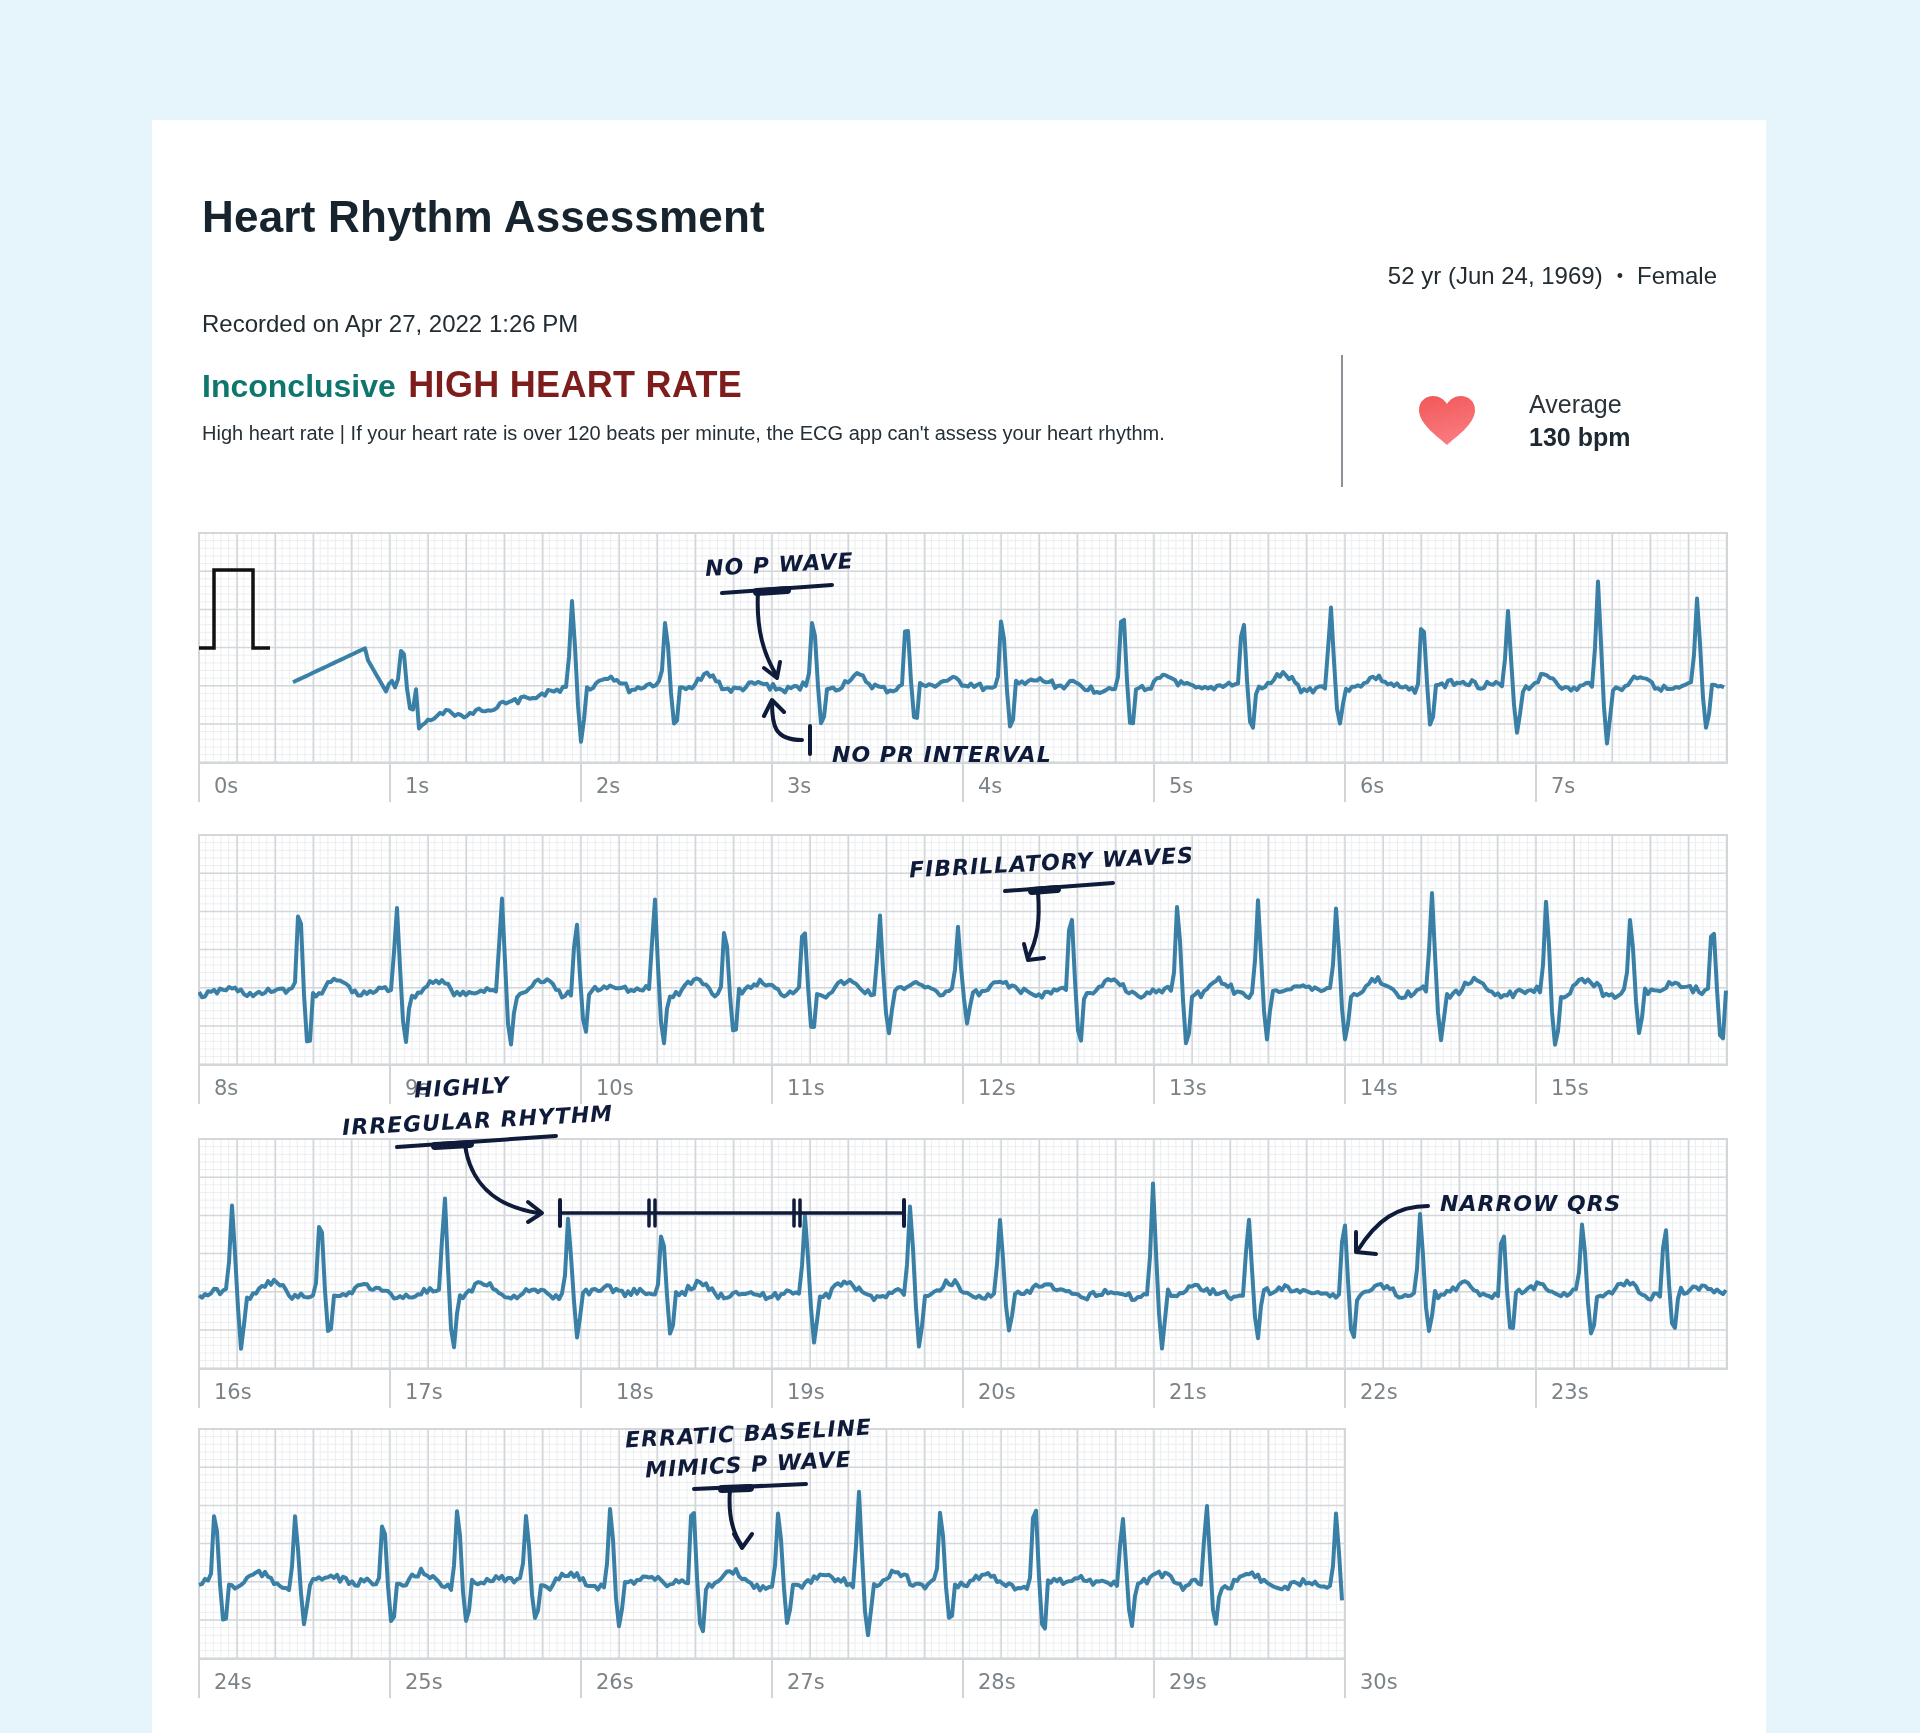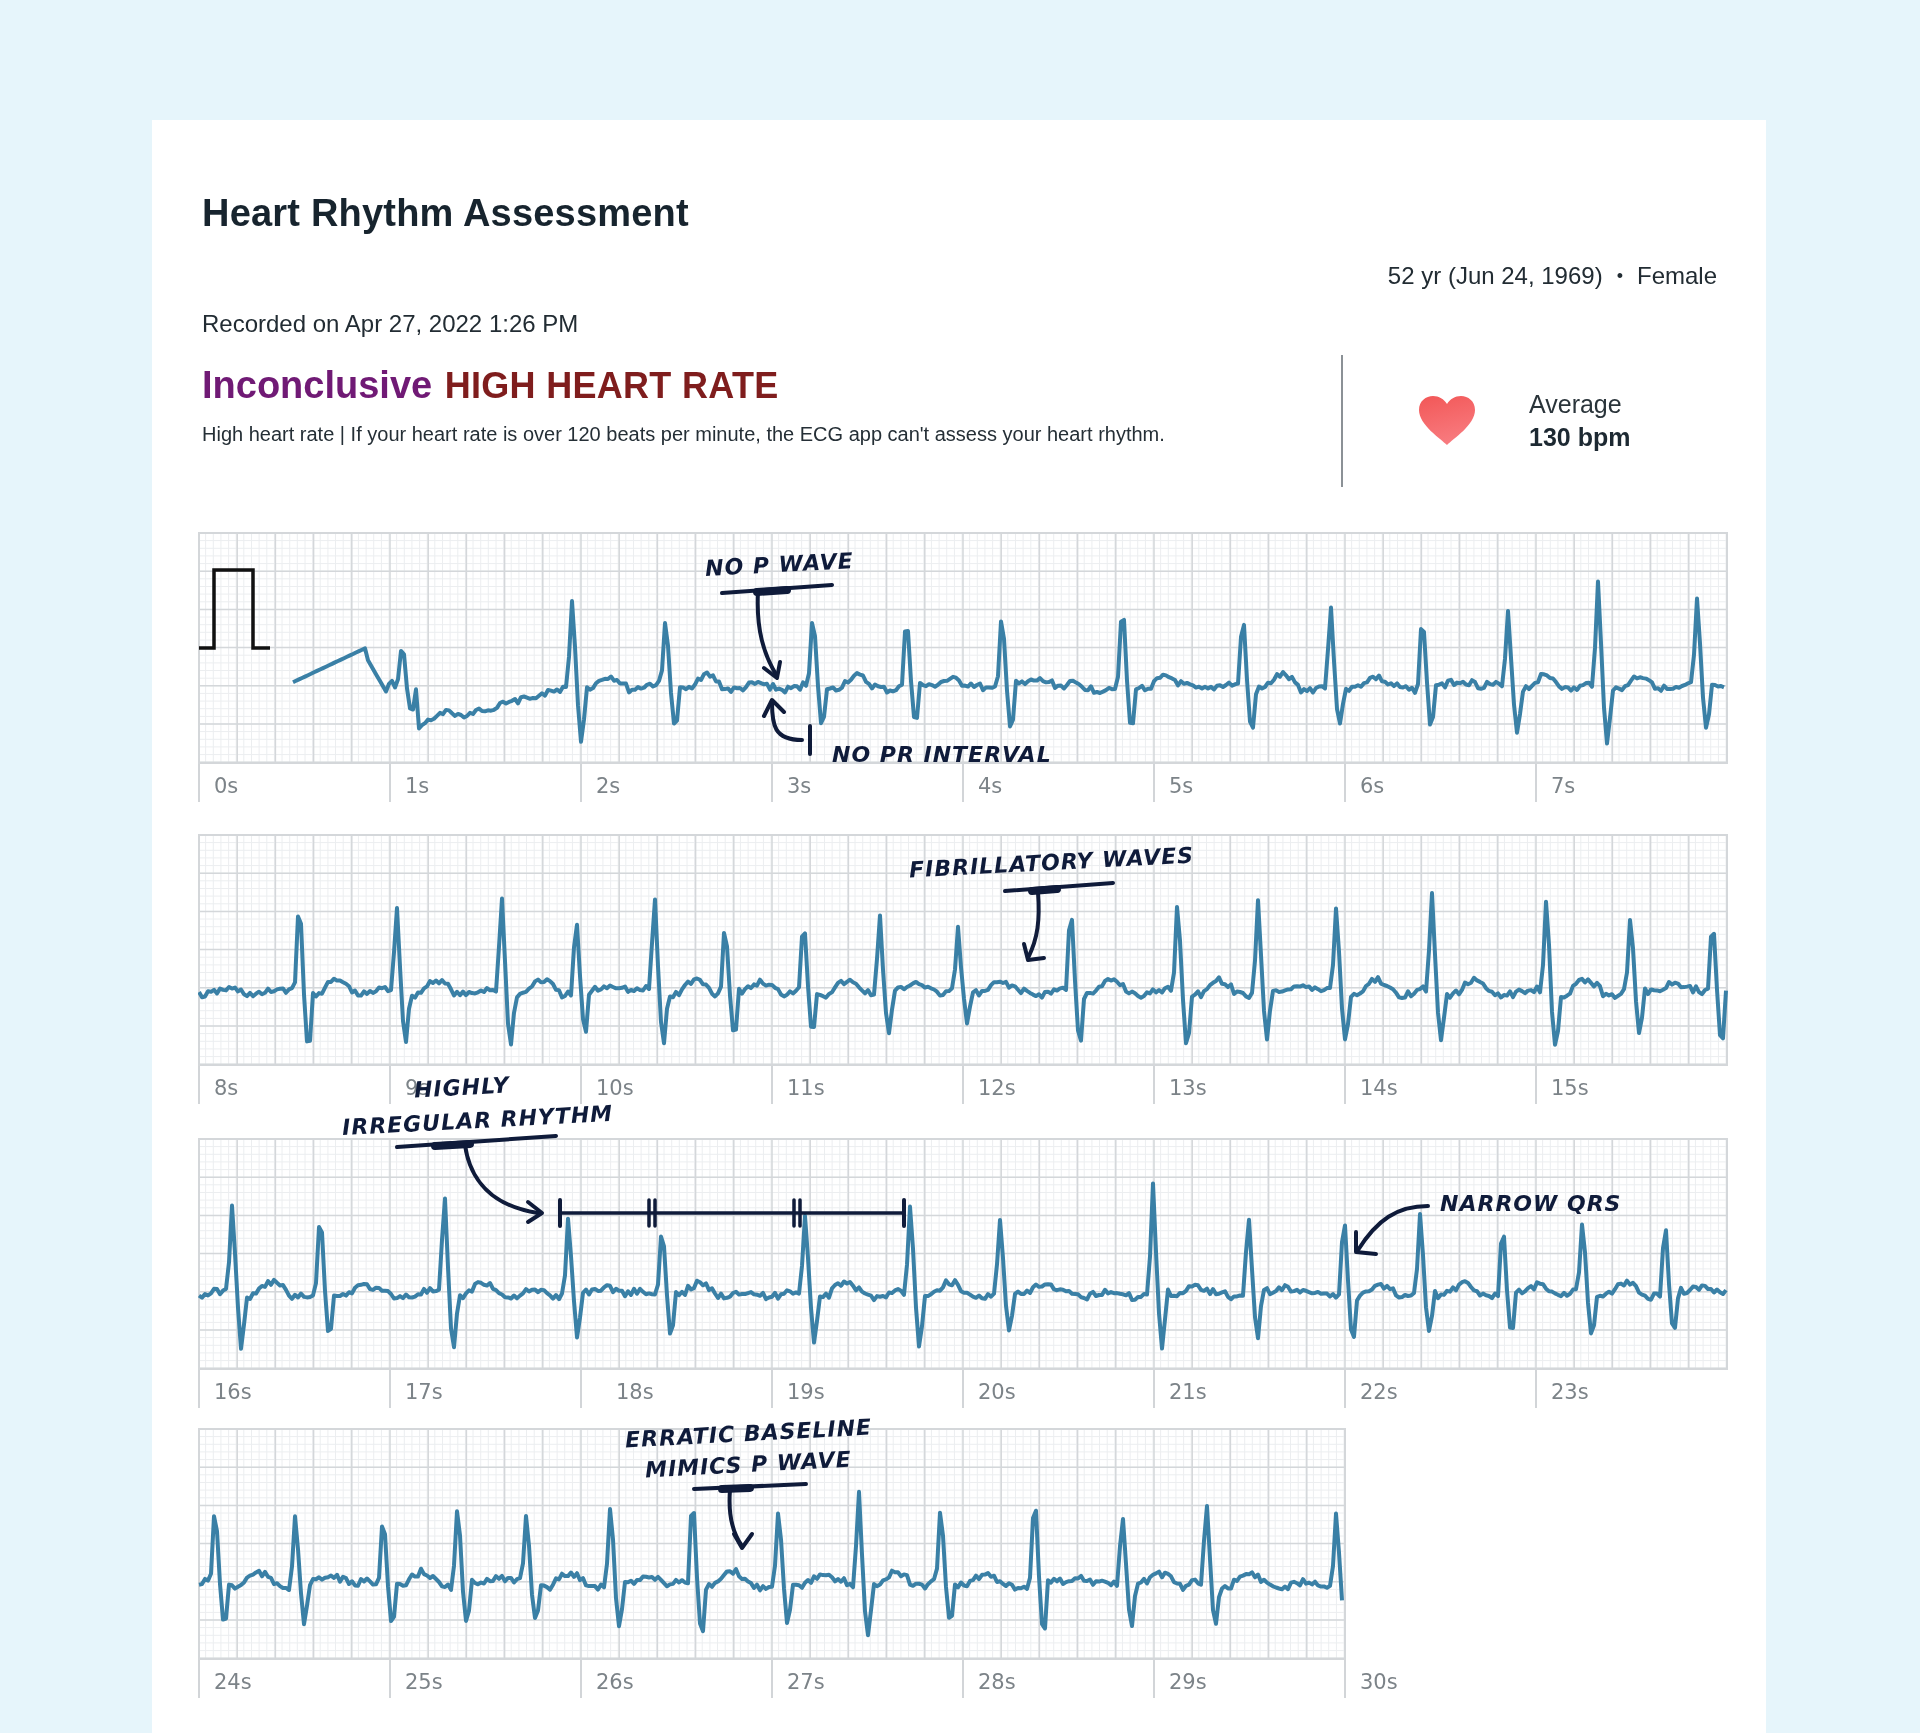--- a/index.html
+++ b/index.html
@@ -1,24 +1,24 @@
 <!DOCTYPE html>
 <html><head>
 <meta charset="utf-8">
 <style>
   * { box-sizing: border-box; margin: 0; padding: 0; }
   html, body { width: 1920px; height: 1733px; overflow: hidden; }
   body { background: #e6f5fb; font-family: "Liberation Sans", "DejaVu Sans", sans-serif; color: #1b2a35; position: relative; }
   .card { position: absolute; left: 152px; top: 120px; width: 1614px; height: 1640px; background: #ffffff; }
-  .title { position: absolute; left: 50px; top: 72px; font-size: 38px; font-weight: 700; color: #17242e; letter-spacing: 0.2px; }
+  .title { position: absolute; left: 50px; top: 72px; font-size: 44px; font-weight: 700; color: #17242e; letter-spacing: 0.2px; }
   .recorded { position: absolute; left: 50px; top: 142px; font-size: 24px; color: #222c33; margin-top: 48px; }
   .patient { position: absolute; right: 49px; top: 142px; font-size: 24px; color: #222c33; display: flex; gap: 14px; align-items: center; }
   .patient .dot { font-size: 18px; }
   .result { position: absolute; left: 50px; top: 244px; width: 1120px; }
-  .result .status { font-size: 38px; font-weight: 700; color: #701a75; }
+  .result .status { font-size: 32px; font-weight: 700; color: #0f766e; }
   .result .category { font-size: 36px; font-weight: 700; color: #7f1d1d; margin-left: 8px; letter-spacing: 0.3px; }
   .result .desc { font-size: 20px; line-height: 39px; color: #252f36; margin-top: 8px; }
   .vdivider { position: absolute; left: 1189px; top: 235px; width: 2px; height: 132px; background: #8b9196; }
   .hr-box { position: absolute; left: 1265px; top: 270px; display: flex; align-items: center; gap: 52px; }
   .heart { width: 60px; height: 52px; }
   .hr-text .lbl { font-size: 25px; color: #2a343a; }
   .hr-text .val { font-size: 25px; font-weight: 700; color: #1d2932; margin-top: 4px; }
   .strip { position: absolute; left: 46px; }
   .strip svg { display: block; }
   .axis { position: relative; height: 38px; text-align: right; }

